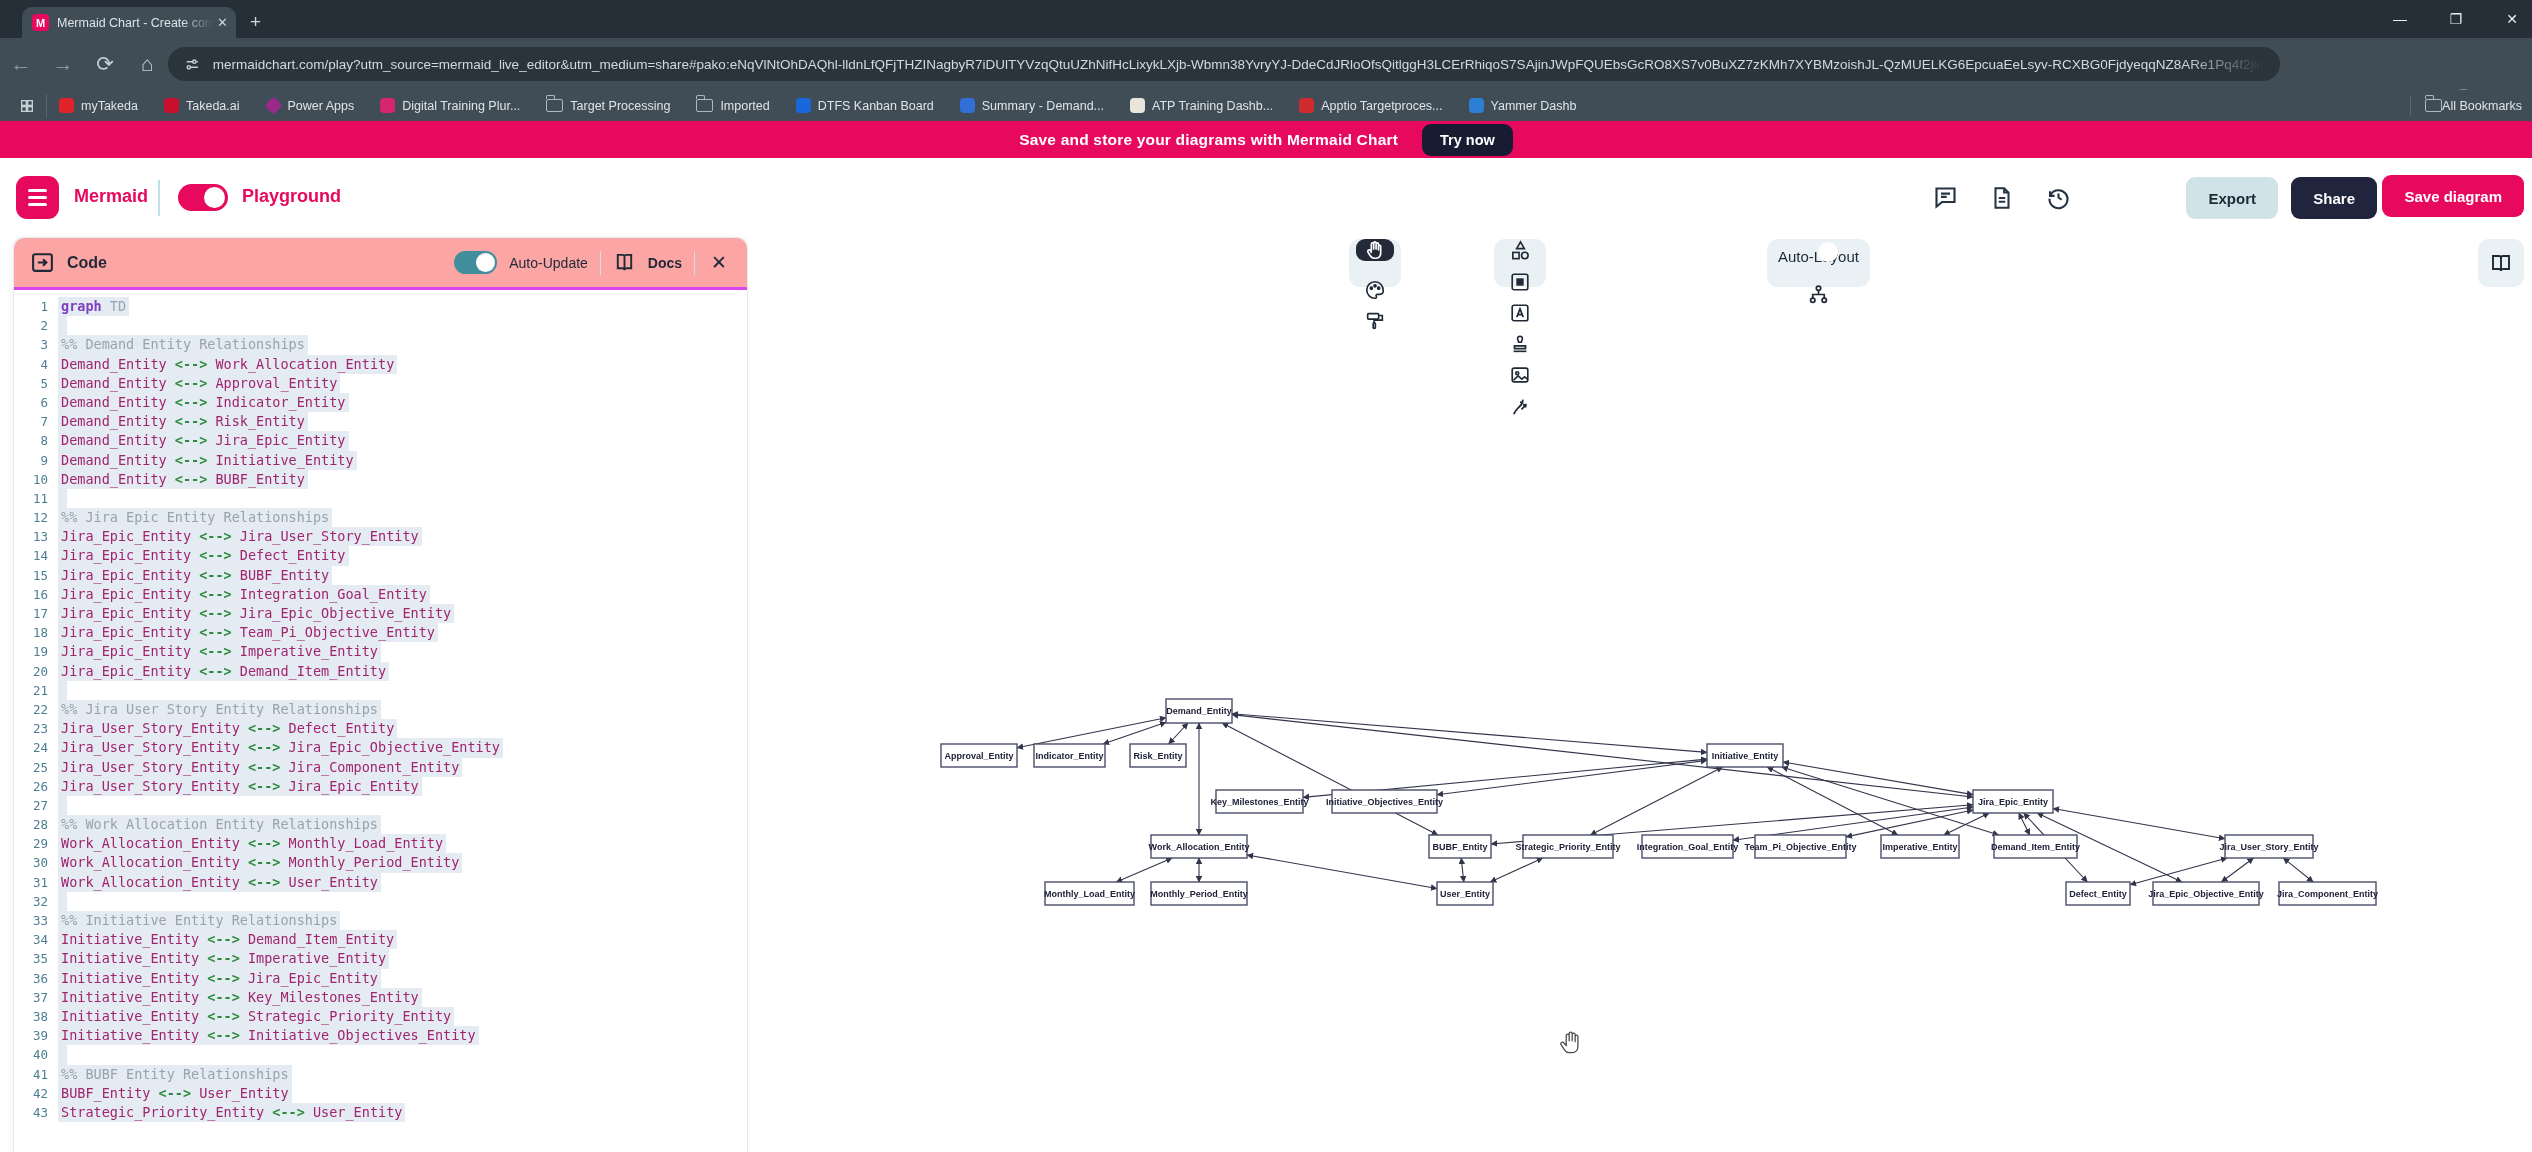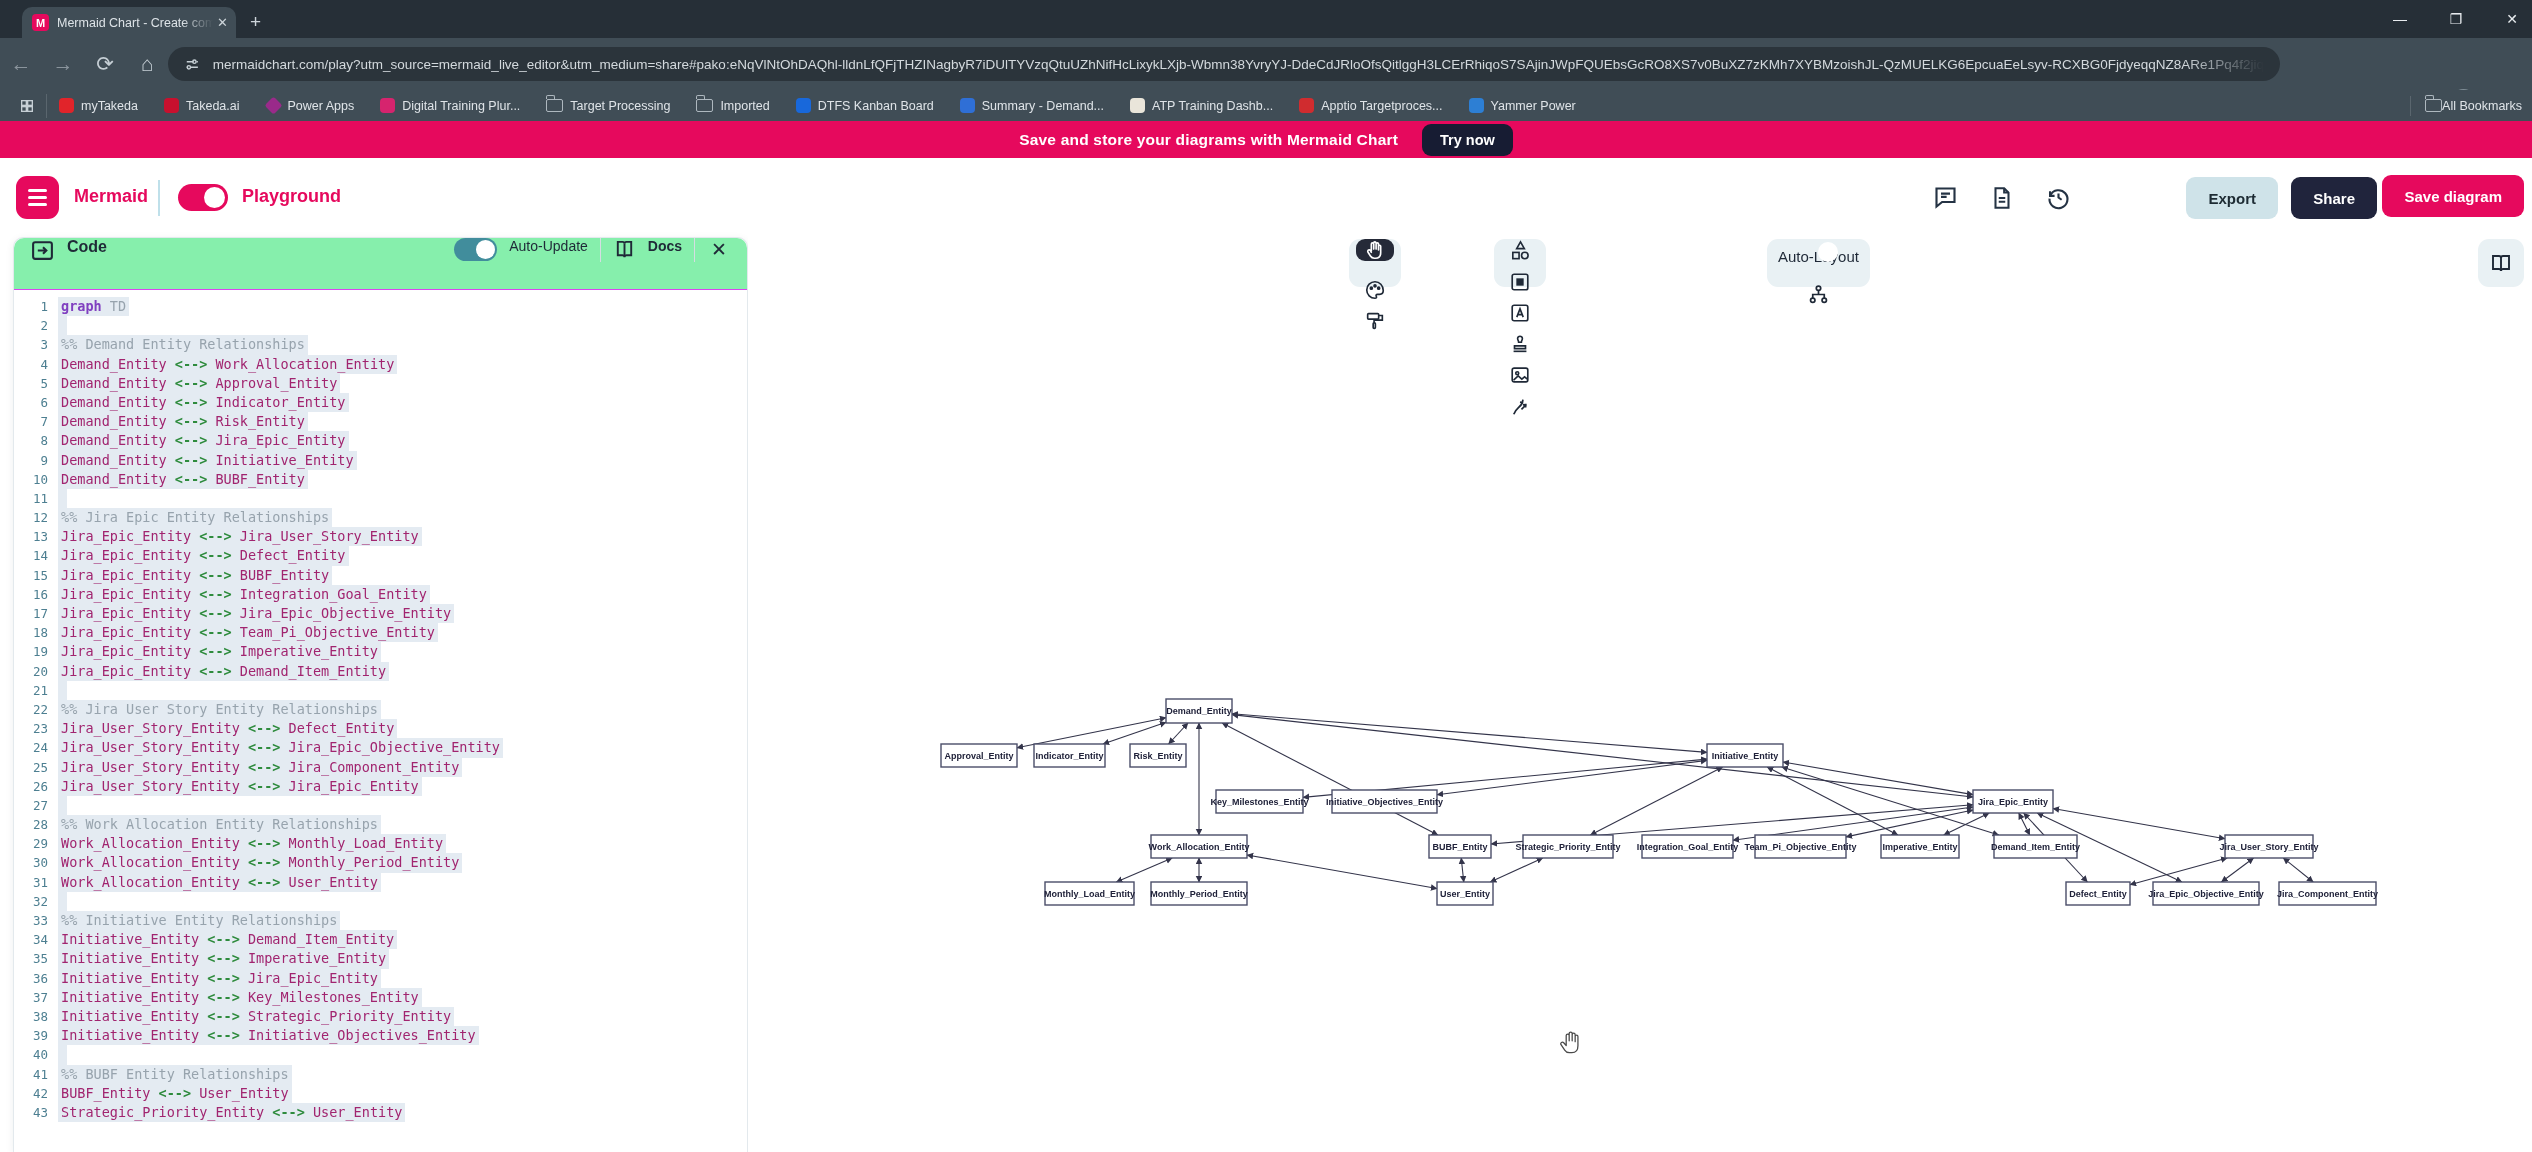--- a/index.html
+++ b/index.html
@@ -53,21 +53,21 @@
   .mode-toggle .knob { right:3px; top:3px; width:21px; height:21px; }
   .mode-label { position:absolute; left:242px; top:28px; color:#e6095d; font-size:18px; font-weight:600; }
   .hdr-icons { position:absolute; right:460px; top:26px; display:flex; gap:30px; align-items:center; }
   .btn { border:none; border-radius:9px; font-weight:bold; font-size:15px; height:42px; display:inline-flex; align-items:center; padding:0 22px; }
   .btn-export { position:absolute; right:254px; top:19px; background:#cfe3e9; color:#1d2b33; }
   .btn-share  { position:absolute; right:155px; top:19px; background:#20243c; color:#fff; }
   .btn-save   { position:absolute; right:8px;  top:17px; background:#e6095d; color:#fff; }
 
   
   .codepanel { position:absolute; left:13px; top:237px; width:735px; height:915px; background:#fff; border:1px solid #e3e9ed; border-bottom:none; border-radius:10px 10px 0 0; box-shadow:0 2px 8px rgba(30,40,60,.07); }
-  .cp-head { height:52px; background:#86efac; border-radius:10px 10px 0 0; border-bottom:1px solid #d946ef; display:flex; padding:0 16px; gap:12px; }
+  .cp-head { height:52px; background:#fca5a5; border-radius:10px 10px 0 0; border-bottom:3px solid #d946ef; display:flex; align-items:center; padding:0 16px; gap:12px; }
   .cp-title { font-size:16px; font-weight:bold; color:#1f2937; }
   .cp-spacer { flex:1; }
   .cp-toggle { width:43px; height:23px; background:#418d9c; }
   .cp-toggle .knob { right:2px; top:2px; width:19px; height:19px; }
   .cp-label { font-size:14px; color:#1f2937; }
   .cp-sep { width:1px; height:24px; background:#d4dde2; }
   .cp-close { font-size:19px; color:#1f2937; padding:0 4px; }
 
   .codebody { position:absolute; left:0; top:53px; right:0; bottom:0; overflow:hidden; padding-top:6px; font-family:"DejaVu Sans Mono","Liberation Mono",monospace; font-size:13.5px; }
   .cl { display:flex; height:19.2px; line-height:19.2px; white-space:pre; }
@@ -199,21 +199,21 @@
       <div class="bm">
         <span class="bm-chip" style="background: rgb(233, 229, 218);"></span>
         <span>ATP Training Dashb...</span>
       </div>
       <div class="bm">
         <span class="bm-chip" style="background: rgb(208, 44, 47);"></span>
         <span>Apptio Targetproces...</span>
       </div>
       <div class="bm">
         <span class="bm-chip" style="background: rgb(45, 127, 212);"></span>
-        <span>Yammer Power</span>
+        <span>Yammer Dashb</span>
       </div>
     </div>
   <span class="bm-sep"></span>
   <div class="allbm">
     <span class="bm-folder"></span>
     <span>All Bookmarks</span>
   </div>
 </div>
 
 <div class="banner">

